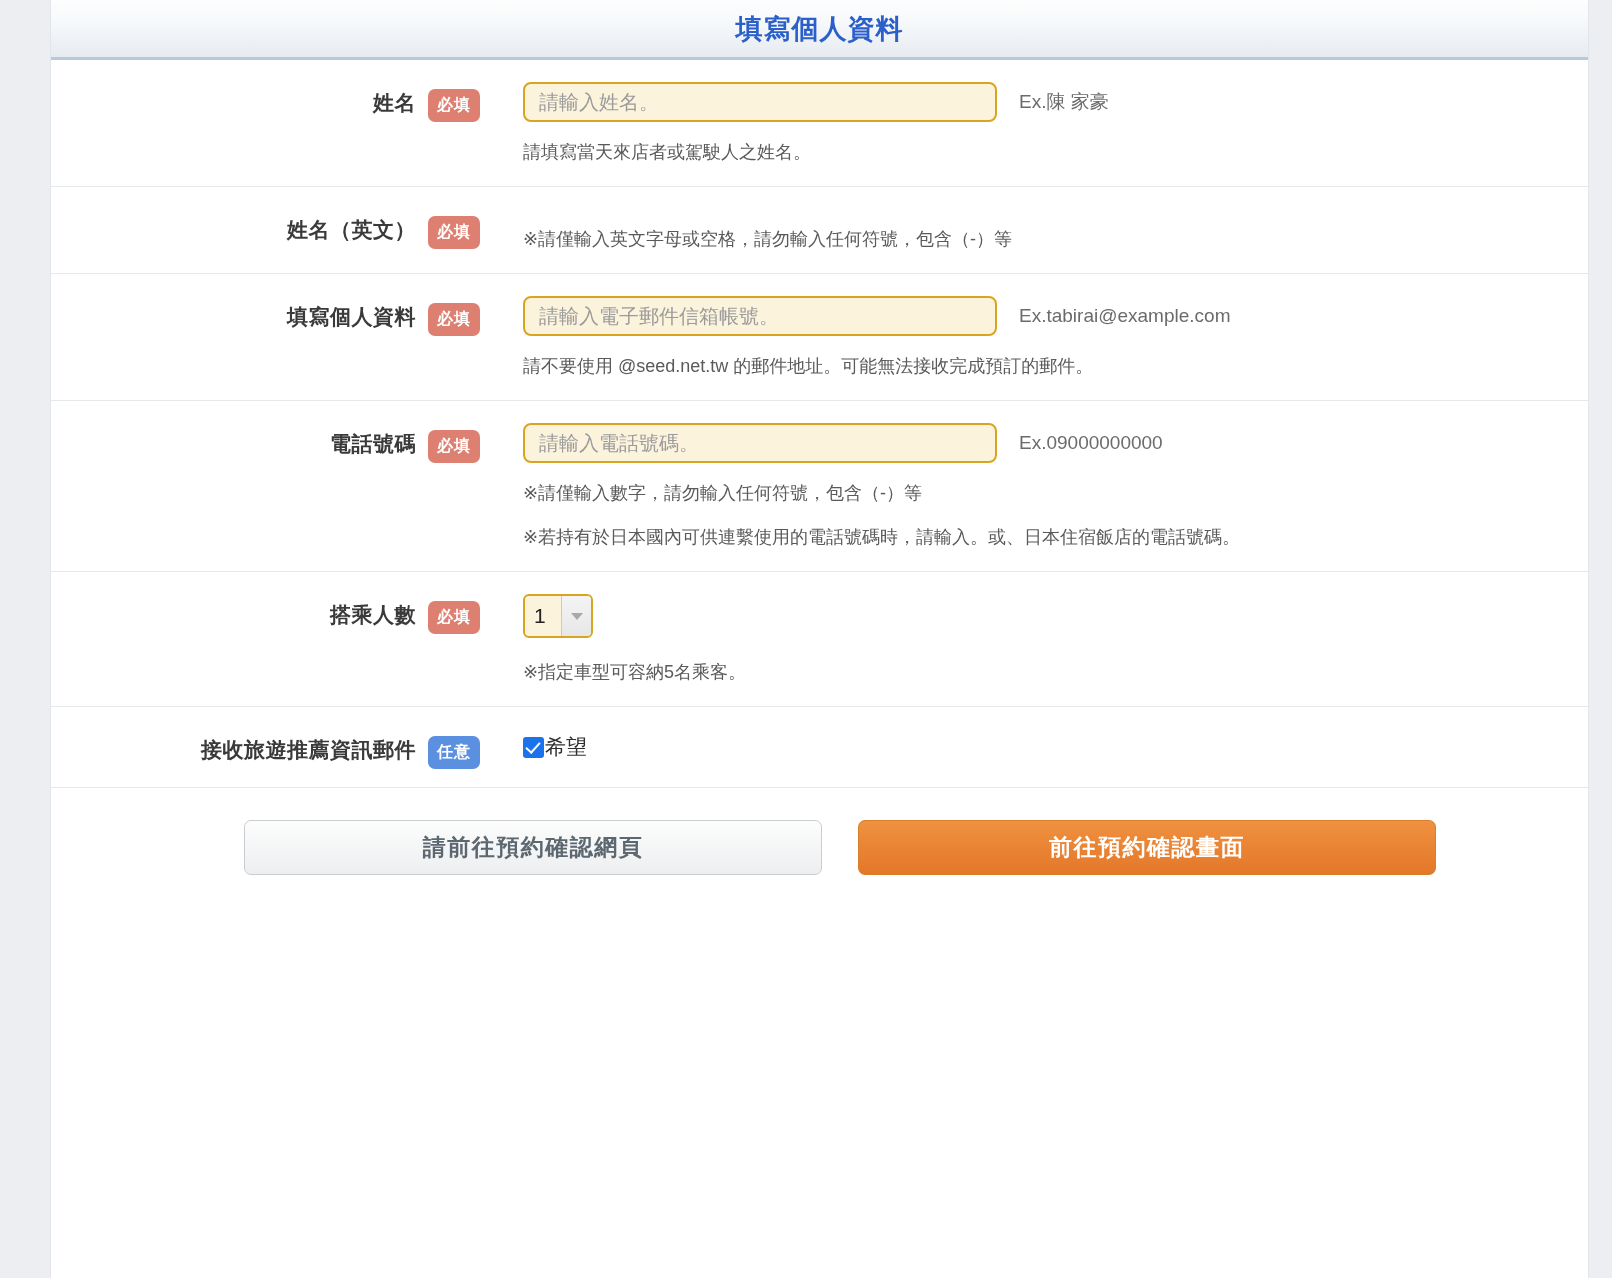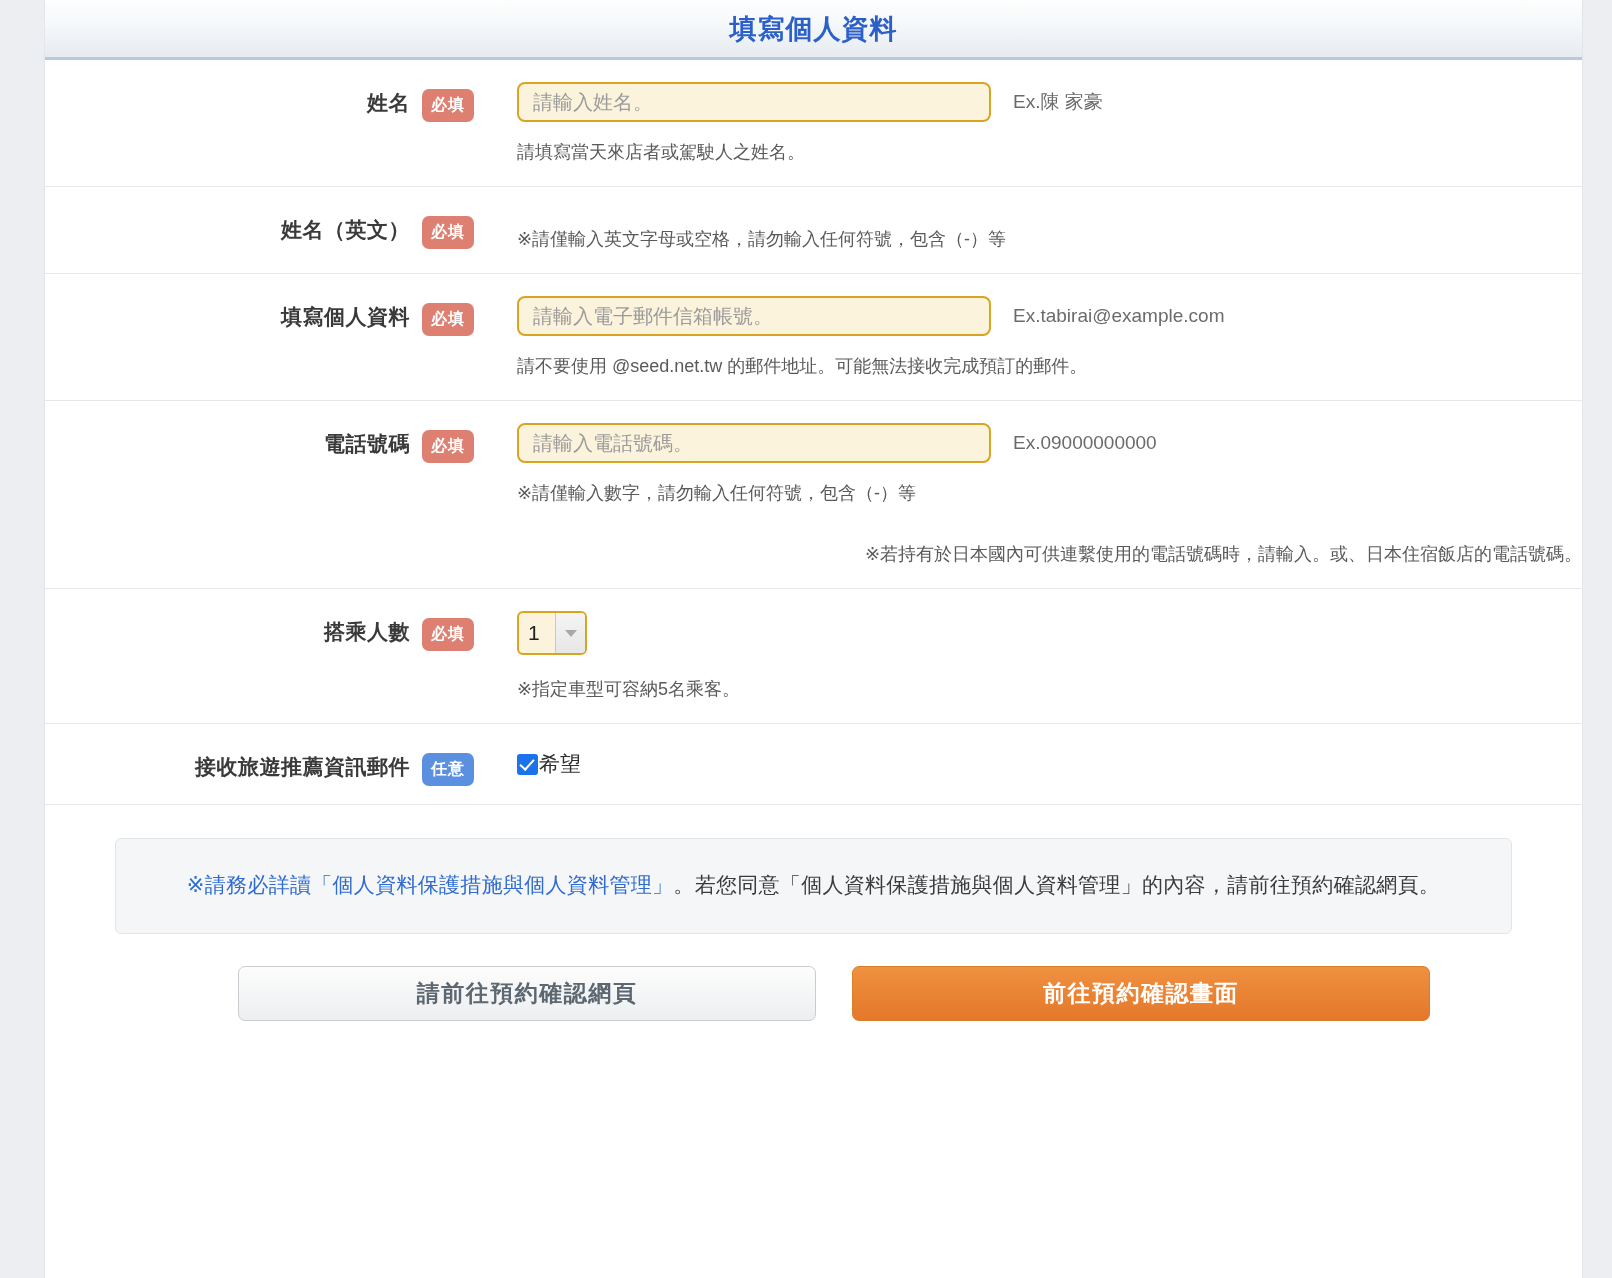--- a/index.html
+++ b/index.html
@@ -16,21 +16,21 @@
 
   
   .page {
     position: relative;
     width: 1612px;
     height: 1278px;
     background: #eceef1;
   }
   .panel {
     position: absolute;
-    left: 44px;
+    left: 50px;
     top: 0;
     width: 1539px;
     min-height: 1278px;
     background: #ffffff;
     border-left: 1px solid #e2e5e9;
     border-right: 1px solid #e2e5e9;
   }
 
   
   .form-header {
@@ -115,21 +115,21 @@
     margin-left: 22px;
     white-space: nowrap;
   }
 
   .note {
     font-size: 18px;
     color: #5a5a5a;
     line-height: 32px;
     margin-top: 14px;
   }
-  .note.tight { margin-top: 29px; text-align: right; }
+  .note.tight { margin-top: 12px; }
 
   
   .sel-wrap {
     position: relative;
     display: inline-block;
     width: 70px;
     height: 44px;
     border: 2px solid #d9a520;
     border-radius: 6px;
     background: #fcf3dd;
@@ -316,23 +316,20 @@
         <span class="badge optional">任意</span>
       </div>
       <div class="row-field" style="padding-top:26px;padding-bottom:26px;">
         <div class="chk-line">
           <span class="chk"></span>
           <span class="chk-label">希望</span>
         </div>
       </div>
     </div>
 
-    <div class="notice-wrap">
-      <div class="notice"><span class="lnk">※請務必詳讀「個人資料保護措施與個人資料管理」</span><span>。若您同意「個人資料保護措施與個人資料管理」的內容，請前往預約確認網頁。</span></div>
-    </div>
 
     <div class="btn-bar">
       <div class="btn btn-back">請前往預約確認網頁</div>
       <div class="btn btn-next">前往預約確認畫面</div>
     </div>
 
   </div>
 </div>
 
 </body></html>

